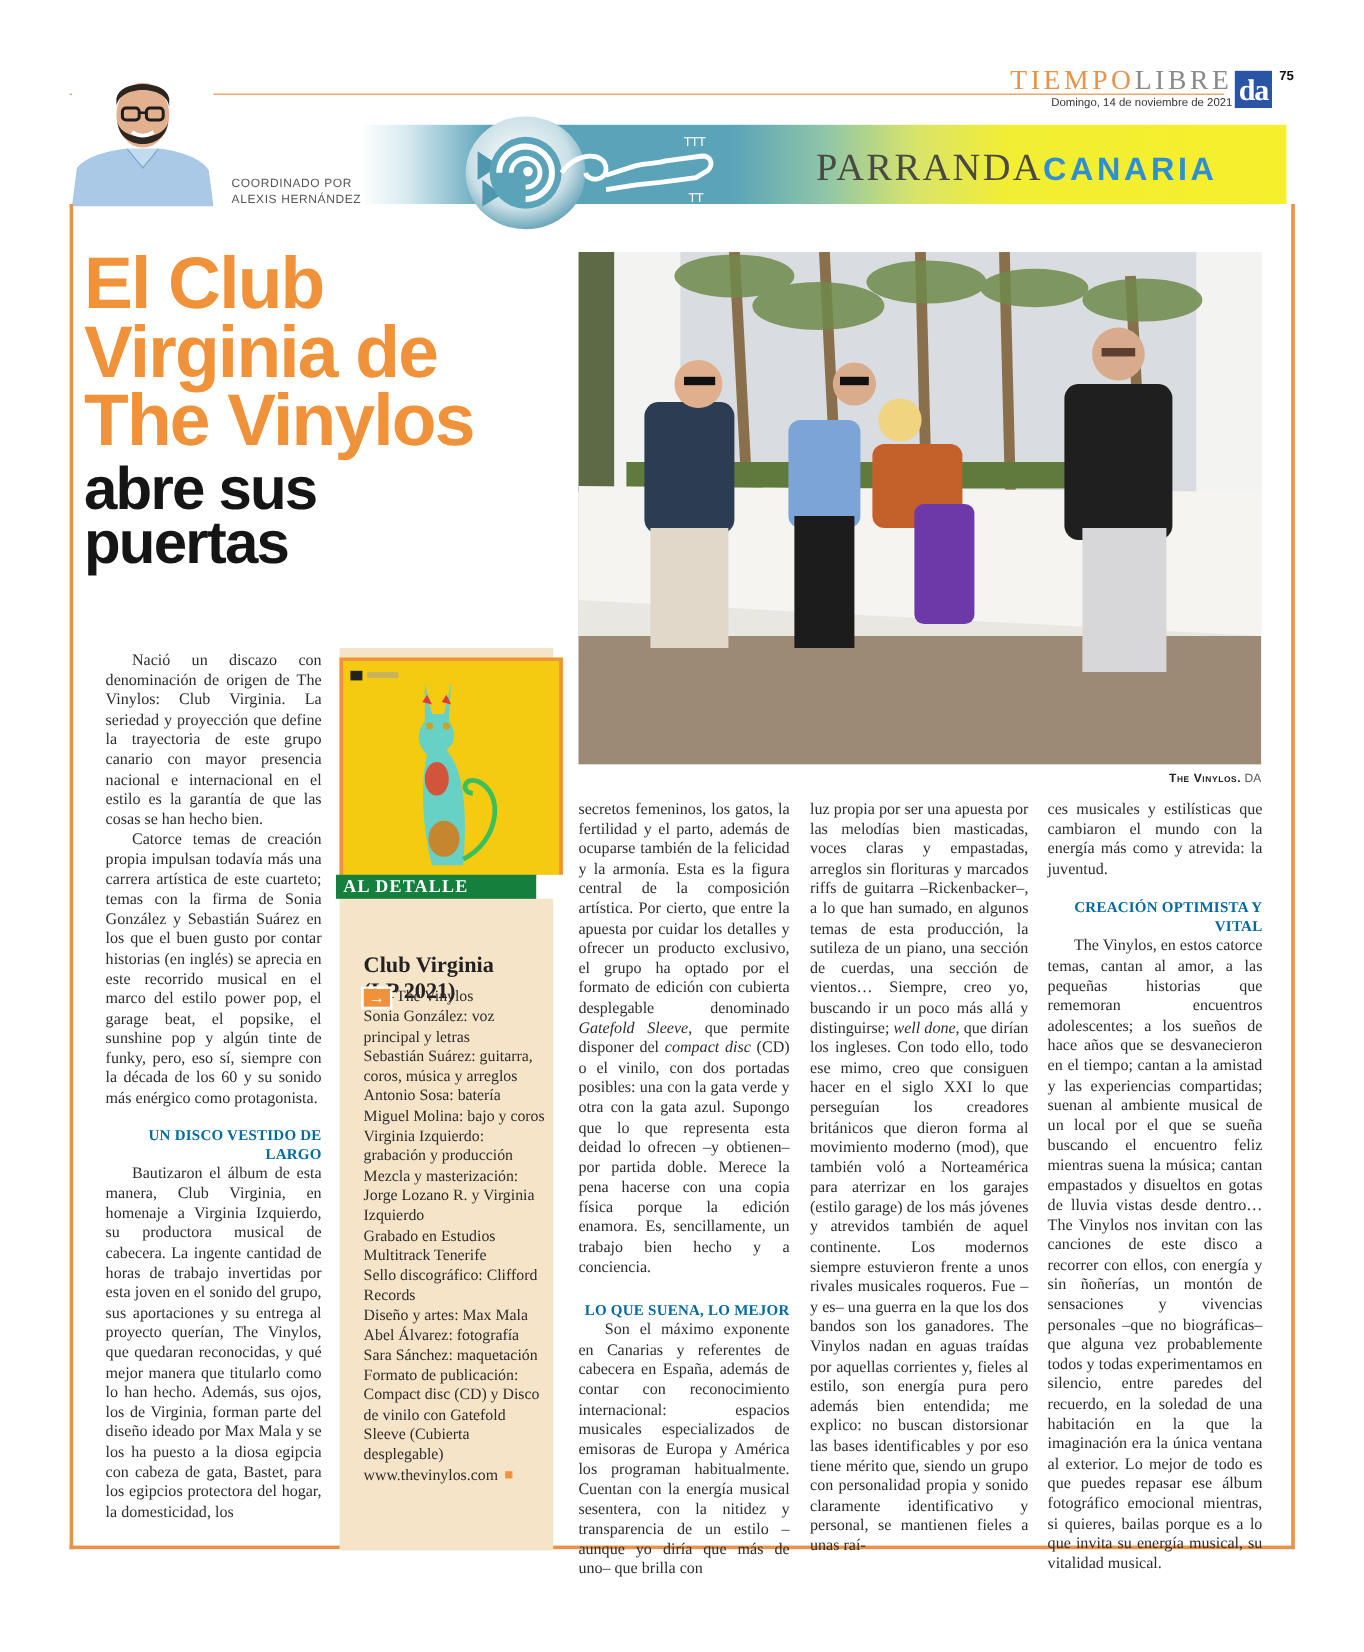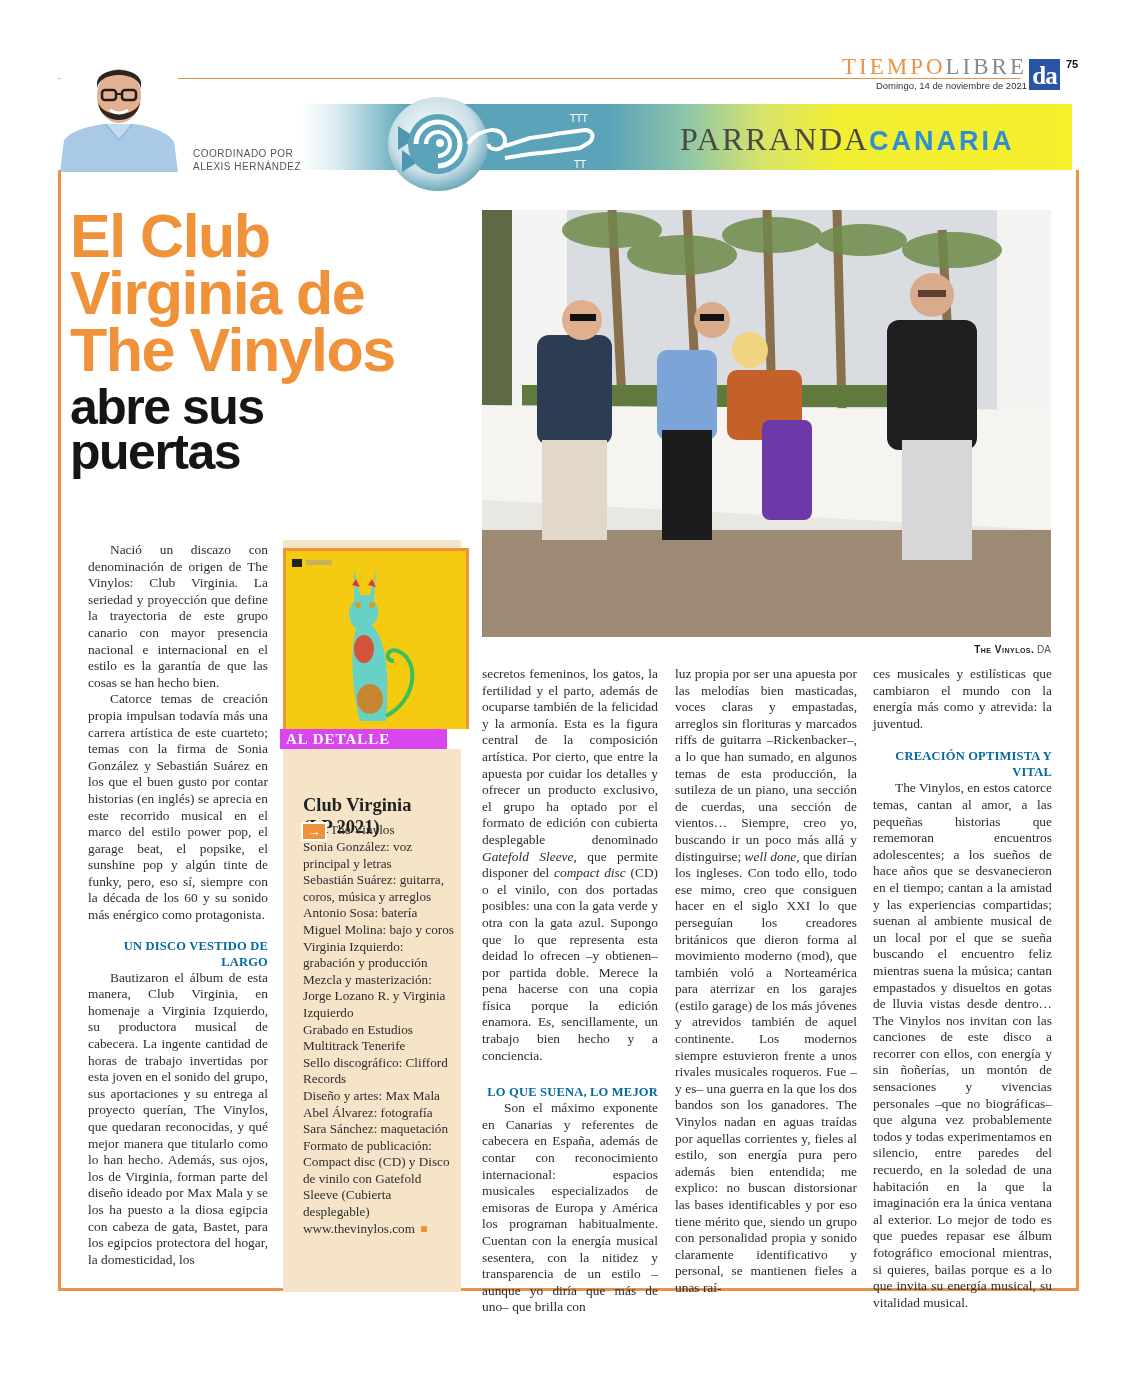--- a/index.html
+++ b/index.html
@@ -52,21 +52,21 @@
               margin-top: 14px; letter-spacing: 0.2px; }
   .col i { font-style: italic; }
   .c1 { left: 88px; top: 542px; width: 180px; }
   .c3 { left: 482px; top: 666px; width: 176px; }
   .c4 { left: 675px; top: 666px; width: 182px; }
   .c5 { left: 873px; top: 666px; width: 179px; }
 
   
   .sidebar { position: absolute; left: 283px; top: 540px; width: 178px; height: 752px; background: #f6e4c8; }
   .cover { position: absolute; left: 283px; top: 548px; width: 186px; height: 184px; background: #f5cb12; border: 3px solid #f0923a; overflow: hidden; }
-  .detail-tag { position: absolute; left: 280px; top: 729px; width: 167px; height: 20px; background: #d946ef;
+  .detail-tag { position: absolute; left: 280px; top: 729px; width: 167px; height: 20px; background: #15803d;
                 color: #fff; font-weight: bold; font-size: 15px; line-height: 20px; padding-left: 6px; letter-spacing: 1px; }
   .detail-tag-gap { position: absolute; left: 447px; top: 729px; width: 24px; height: 20px; background: #ffffff; }
   .side-title { position: absolute; left: 303px; top: 761px; font-weight: bold; font-size: 18.5px; line-height: 22px; color: #222; margin-top: 33px; }
   .side-list { position: absolute; left: 303px; top: 822px; width: 155px; font-size: 13.2px; line-height: 16.6px; color: #2d2d2d; }
   .side-list .arrow { display: inline-block; width: 22px; height: 15px; background: #f0923a; color: #fff; font-size: 13px;
                       line-height: 15px; text-align: center; margin-right: 5px; vertical-align: -2px; outline: 2px solid #fff; }
   .side-list .end-mark { display: inline-block; width: 6px; height: 6px; background: #f0923a; margin-left: 6px; vertical-align: 1px; }
 </style>
 </head>
 <body>

